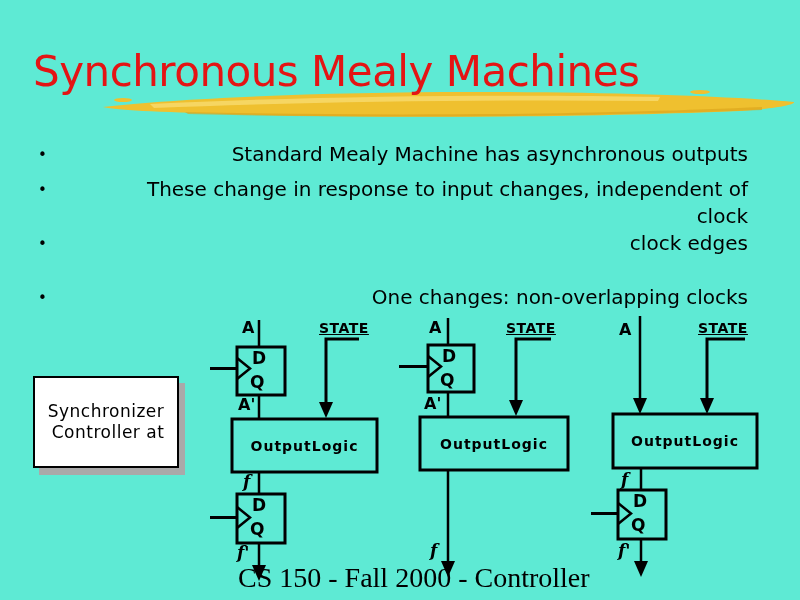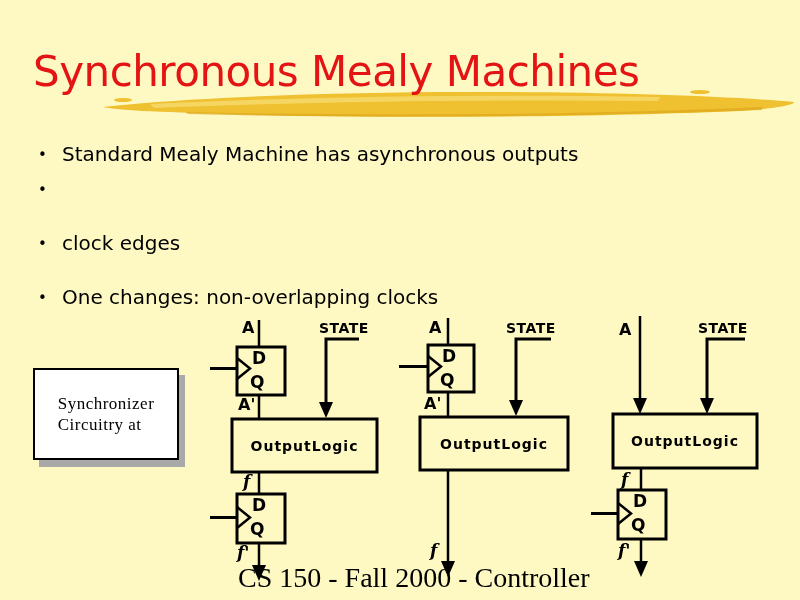--- a/index.html
+++ b/index.html
@@ -1,35 +1,35 @@
 <!DOCTYPE html>
 <html><head>
 <meta charset="utf-8">
 <style>
   html,body{margin:0;padding:0;background:#ffffff;}
-  .slide{position:relative;width:800px;height:600px;background:#fef9c3;overflow:hidden;
+  .slide{position:relative;width:800px;height:600px;background:#5eead4;overflow:hidden;
          font-family:"DejaVu Sans","Liberation Sans",sans-serif;color:#000;}
   
   .title{position:absolute;left:33px;top:47px;font-size:42px;letter-spacing:-0.5px;
          color:#e41414;white-space:nowrap;z-index:3;}
   .swoosh{position:absolute;left:0;top:0;width:800px;height:140px;z-index:2;}
   
   .bullet{position:absolute;left:36px;width:712px;font-size:20px;line-height:27px;}
   .bullet .marker{position:absolute;left:2px;top:1px;font-size:15px;}
-  .bullet .btext{margin-left:26px;}
+  .bullet .btext{margin-left:26px;text-align:right;}
   .b1{top:141px;} .b2{top:176px;} .b3{top:230px;} .b4{top:284px;}
   
-  .note-box{position:absolute;left:33px;top:368px;width:142px;height:88px;background:#fff;
+  .note-box{position:absolute;left:33px;top:376px;width:142px;height:88px;background:#fff;
             border:2px solid #000;box-shadow:6px 7px 0 #a9a9a9;display:flex;align-items:center;
-            justify-content:center;text-align:left;z-index:2;font-family:Liberation Serif, serif;}
+            justify-content:center;text-align:right;z-index:2;}
   .note-box .note-text{font-size:17px;line-height:21px;letter-spacing:0.5px;}
   
   .circuit-svg{position:absolute;left:0;top:0;width:800px;height:600px;z-index:1;pointer-events:none;}
   .sig{position:absolute;font-size:16px;font-weight:bold;z-index:2;white-space:nowrap;}
-  .state-lbl{position:absolute;font-size:14px;font-weight:bold;letter-spacing:0.5px;z-index:2;}
+  .state-lbl{position:absolute;font-size:14px;font-weight:bold;letter-spacing:0.5px;z-index:2;text-decoration:underline;}
   .ffl{position:absolute;font-size:17px;font-weight:bold;z-index:2;}
   .flbl{position:absolute;font-size:17px;font-weight:bold;font-style:italic;
         font-family:"DejaVu Serif","Liberation Serif",serif;z-index:2;}
   .ol-text{position:absolute;display:flex;flex-direction:row;align-items:center;
            justify-content:center;font-size:14px;font-weight:bold;letter-spacing:1px;
            line-height:18px;z-index:2;text-align:left;}
   .footer{position:absolute;left:238px;top:562px;font-size:28px;white-space:nowrap;
           font-family:Liberation Serif, serif;z-index:0;}
 </style>
 </head>
@@ -47,35 +47,37 @@
 
   <div class="title">Synchronous Mealy Machines</div>
 
   <div class="bullet b1">
     <span class="marker">•</span>
     <div class="btext">Standard Mealy Machine has asynchronous outputs</div>
     <div class="btext"></div>
   </div>
   <div class="bullet b2">
     <span class="marker">•</span>
+    <div class="btext">These change in response to input changes, independent of</div>
+    <div class="btext">clock</div>
   </div>
   <div class="bullet b3">
     <span class="marker">•</span>
     <div class="btext">clock edges</div>
   </div>
   <div class="bullet b4">
     <span class="marker">•</span>
     <div class="btext">One changes: non-overlapping clocks</div>
     <div class="btext"></div>
   </div>
 
   <div class="note-box">
     <div class="note-text">
       <div>Synchronizer</div>
-      <div>Circuitry at</div>
+      <div>Controller at</div>
     </div>
   </div>
 
   <svg class="circuit-svg" viewBox="0 0 800 600" stroke="#000" fill="none" stroke-width="2.5">
 
     <line x1="259" y1="320" x2="259" y2="347"></line>
     <rect x="237" y="347" width="48" height="48" stroke-width="3"></rect>
     <polyline points="237,358 250,368.5 237,379"></polyline>
     <line x1="210" y1="368.5" x2="237" y2="368.5" stroke-width="3"></line>
     <line x1="259" y1="395" x2="259" y2="419"></line>

